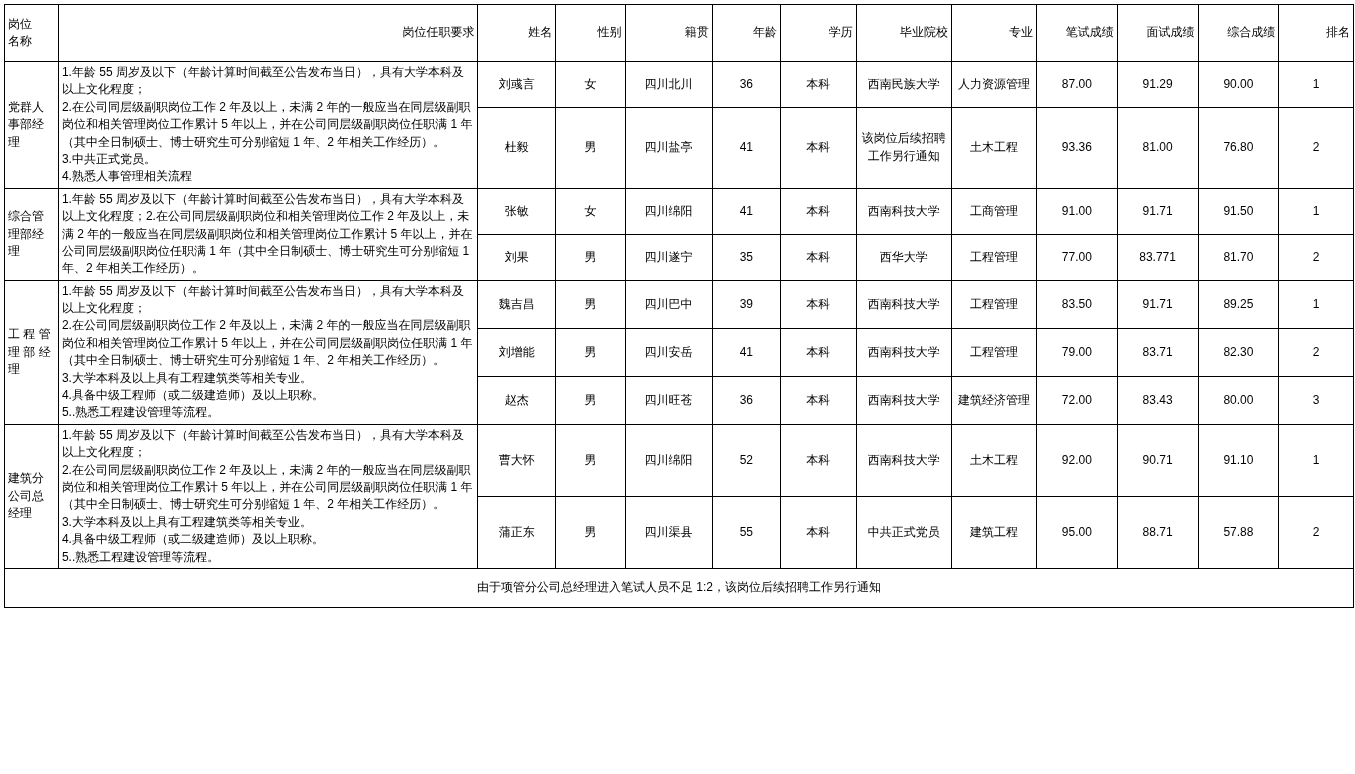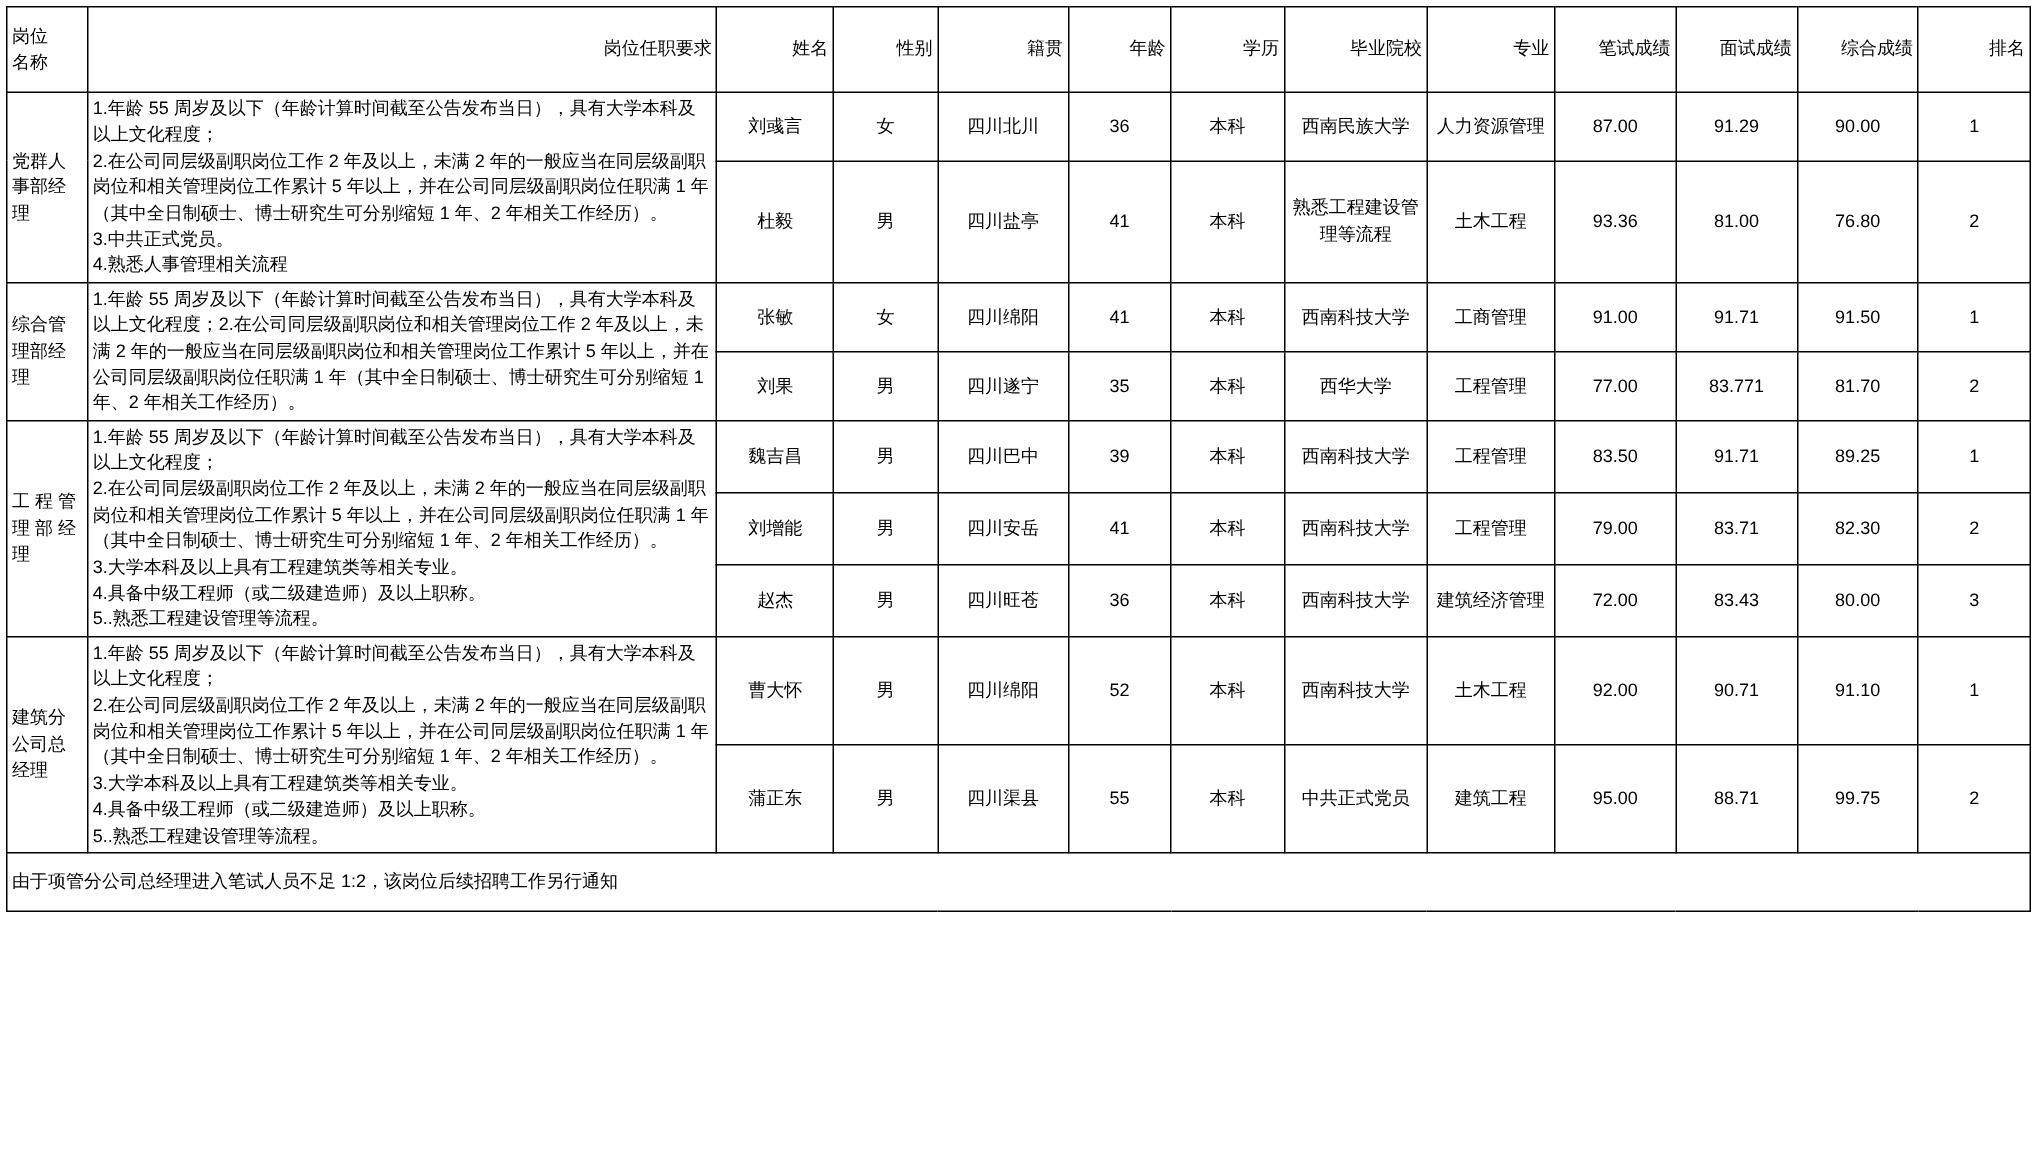--- a/index.html
+++ b/index.html
@@ -58,20 +58,21 @@
     line-height: 1.6;
     padding-left: 5px;
     padding-right: 5px;
   }
   .ctr {
     text-align: center;
   }
   .name-cell { font-size: 13px; }
   .num-cell { font-size: 12px; }
   .note-row td {
+    text-align: center;
     font-size: 13px;
     height: 34px;
     padding: 6px 0;
   }
 </style>
 </head>
 <body>
 
 <div class="page">
   <table class="main">
@@ -131,21 +132,21 @@
         <td class="ctr num-cell">91.29</td>
         <td class="ctr num-cell">90.00</td>
         <td class="ctr num-cell">1</td>
       </tr>
       <tr>
         <td class="ctr name-cell">杜毅</td>
         <td class="ctr">男</td>
         <td class="ctr">四川盐亭</td>
         <td class="ctr">41</td>
         <td class="ctr">本科</td>
-        <td class="ctr">熟悉工程建设管理等流程</td>
+        <td class="ctr">该岗位后续招聘工作另行通知</td>
         <td class="ctr">土木工程</td>
         <td class="ctr num-cell">93.36</td>
         <td class="ctr num-cell">81.00</td>
         <td class="ctr num-cell">76.80</td>
         <td class="ctr num-cell">2</td>
       </tr>
 
       <tr>
         <td class="post-cell" rowspan="2">综合管理部经理</td>
         <td class="req-cell" rowspan="2">1.年龄 55 周岁及以下（年龄计算时间截至公告发布当日），具有大学本科及以上文化程度；2.在公司同层级副职岗位和相关管理岗位工作 2 年及以上，未满 2 年的一般应当在同层级副职岗位和相关管理岗位工作累计 5 年以上，并在公司同层级副职岗位任职满 1 年（其中全日制硕士、博士研究生可分别缩短 1 年、2 年相关工作经历）。</td>
@@ -247,21 +248,21 @@
       <tr>
         <td class="ctr name-cell">蒲正东</td>
         <td class="ctr">男</td>
         <td class="ctr">四川渠县</td>
         <td class="ctr">55</td>
         <td class="ctr">本科</td>
         <td class="ctr">中共正式党员</td>
         <td class="ctr">建筑工程</td>
         <td class="ctr num-cell">95.00</td>
         <td class="ctr num-cell">88.71</td>
-        <td class="ctr num-cell">99.75</td>
+        <td class="ctr num-cell">57.88</td>
         <td class="ctr num-cell">2</td>
       </tr>
 
       <tr class="note-row">
         <td colspan="13">由于项管分公司总经理进入笔试人员不足 1:2，该岗位后续招聘工作另行通知</td>
       </tr>
     </tbody>
   </table>
 </div>
 

